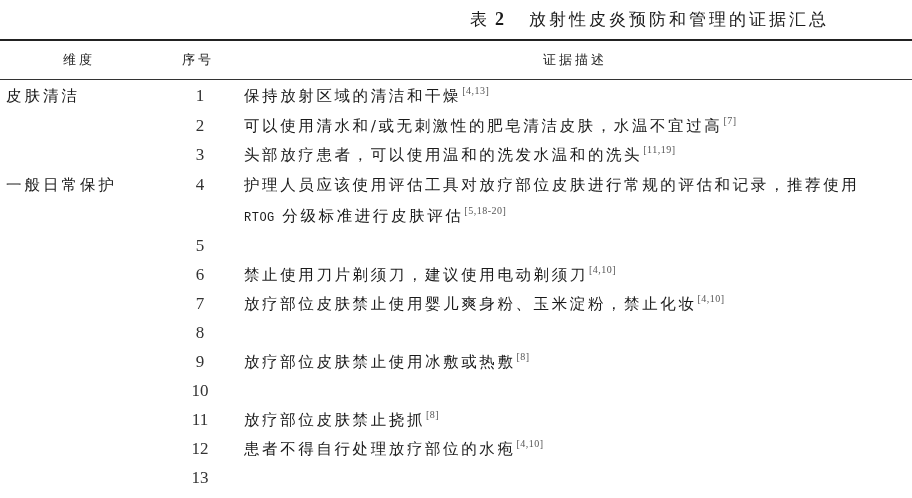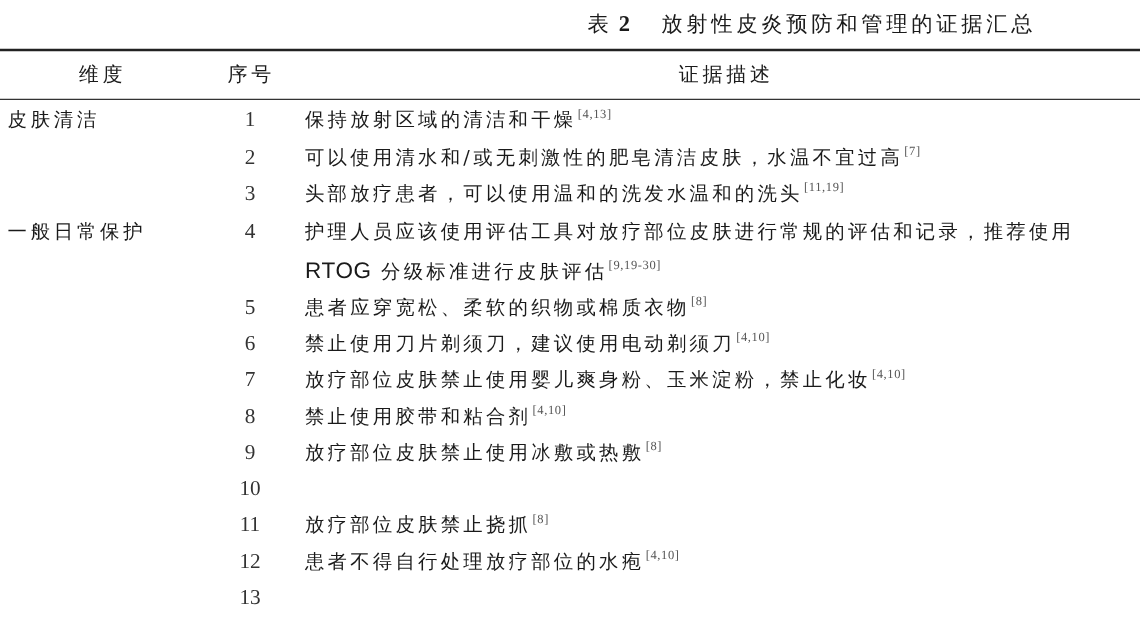--- a/index.html
+++ b/index.html
@@ -35,21 +35,21 @@
   .rule-head {
     position: absolute;
     left: 0; top: 79px; width: 912px; height: 1px;
     background: #333;
   }
   .th {
     position: absolute;
     top: 48px;
     height: 24px;
     line-height: 24px;
-    font-size: 16px;
+    font-size: 13px;
     letter-spacing: 3px;
     white-space: nowrap;
   }
   .th-dim { left: 63px; }
   .th-seq { left: 182px; }
   .th-desc { left: 543px; }
 
   .row {
     position: absolute;
     left: 0;
@@ -72,22 +72,22 @@
     font-family: "Liberation Serif", serif;
     font-size: 17px;
     color: #333;
   }
   .desc {
     position: absolute;
     left: 244px;
     letter-spacing: 2.6px;
   }
   .desc.latin .lat {
-    font-family: Liberation Sans, sans-serif;
-    font-size: 18px;
+    font-family: Liberation Mono, monospace;
+    font-size: 12px;
     letter-spacing: 0.5px;
   }
   sup.cite {
     font-family: Liberation Serif, serif;
     font-size: 10px;
     letter-spacing: 0.5px;
     color: #555;
     vertical-align: 7px;
     line-height: 0;
     margin-left: 1px;
@@ -123,41 +123,39 @@
   <span class="seq">3</span>
   <span class="desc"><span>头部放疗患者，可以使用温和的洗发水温和的洗头</span><sup class="cite">[11,19]</sup></span>
 </div>
 
 <div class="row" style="top:170px">
   <span class="dim">一般日常保护</span>
   <span class="seq">4</span>
   <span class="desc"><span>护理人员应该使用评估工具对放疗部位皮肤进行常规的评估和记录，推荐使用</span></span>
 </div>
 <div class="row" style="top:201px">
-  <span class="desc latin"><span class="lat">RTOG</span><span> 分级标准进行皮肤评估</span><sup class="cite">[9,19-30]</sup></span>
+  <span class="desc latin"><span class="lat">RTOG</span><span> 分级标准进行皮肤评估</span><sup class="cite">[5,18-20]</sup></span>
 </div>
 
 <div class="row" style="top:231px">
   <span class="seq">5</span>
-  <span class="desc"><span>患者应穿宽松、柔软的织物或棉质衣物</span><sup class="cite">[8]</sup></span>
 </div>
 
 <div class="row" style="top:260px">
   <span class="seq">6</span>
   <span class="desc"><span>禁止使用刀片剃须刀，建议使用电动剃须刀</span><sup class="cite">[4,10]</sup></span>
 </div>
 
 <div class="row" style="top:289px">
   <span class="seq">7</span>
   <span class="desc"><span>放疗部位皮肤禁止使用婴儿爽身粉、玉米淀粉，禁止化妆</span><sup class="cite">[4,10]</sup></span>
 </div>
 
 <div class="row" style="top:318px">
   <span class="seq">8</span>
-  <span class="desc"><span>禁止使用胶带和粘合剂</span><sup class="cite">[4,10]</sup></span>
 </div>
 
 <div class="row" style="top:347px">
   <span class="seq">9</span>
   <span class="desc"><span>放疗部位皮肤禁止使用冰敷或热敷</span><sup class="cite">[8]</sup></span>
 </div>
 
 <div class="row" style="top:376px">
   <span class="seq">10</span>
 </div>

